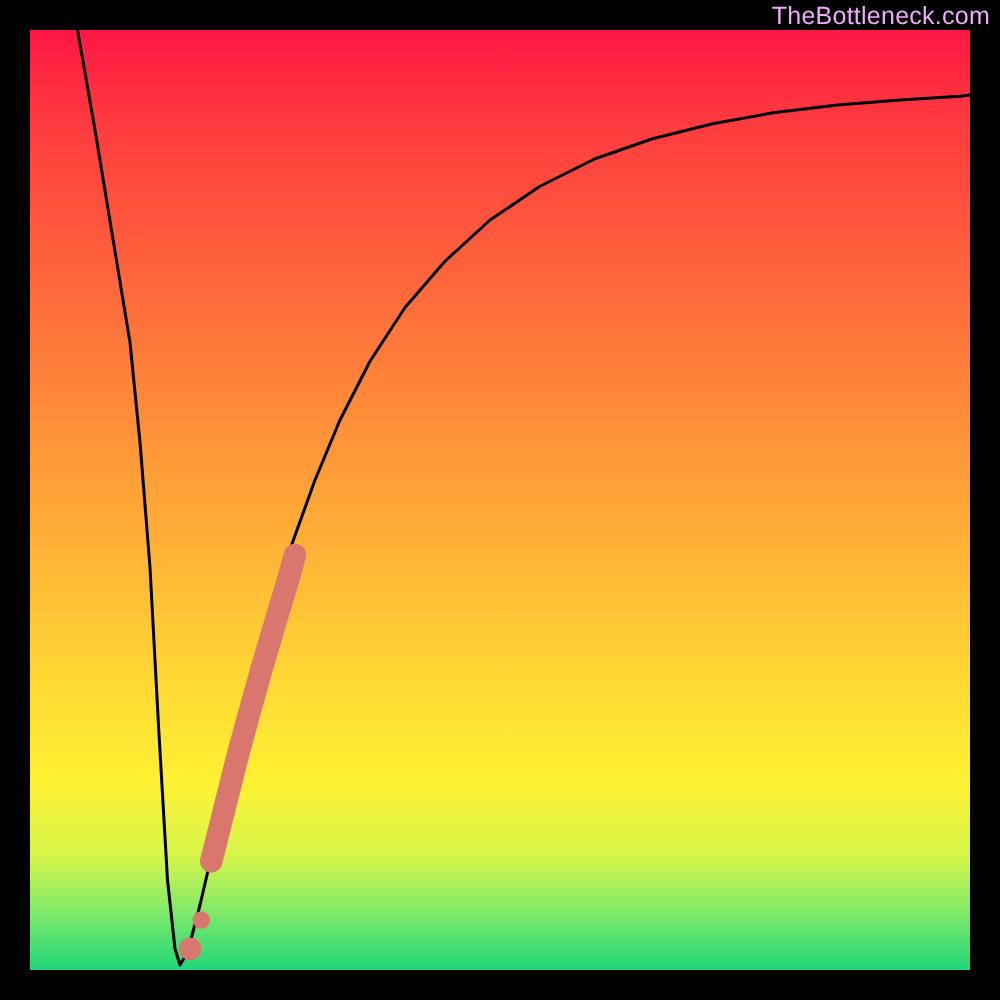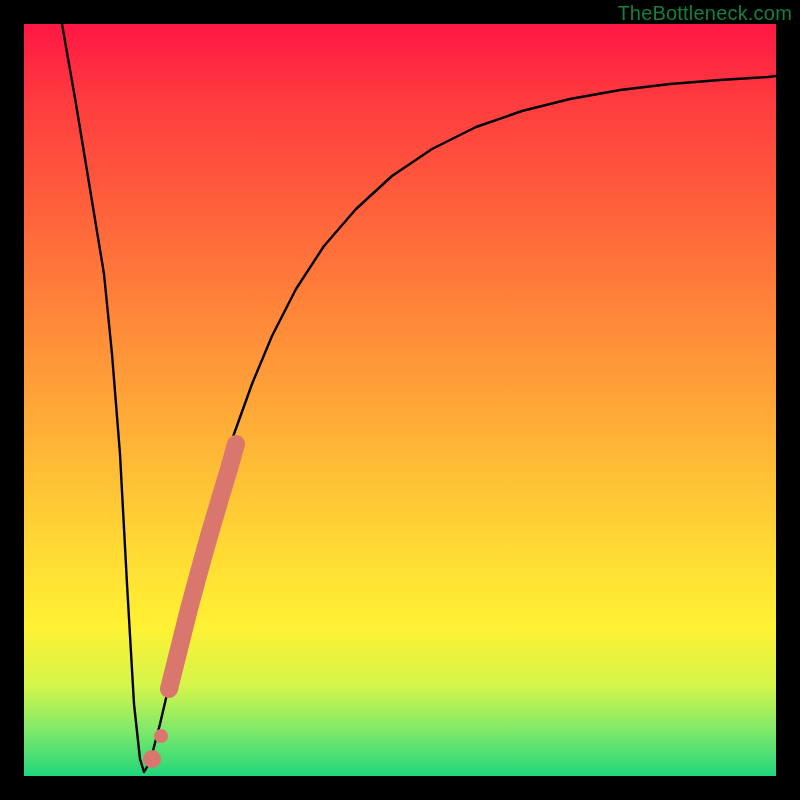--- a/index.html
+++ b/index.html
@@ -44,21 +44,21 @@
     position: absolute;
     top: 0; left: 0;
     width: 752px;
     height: 752px;
     pointer-events: none;
   }
   .watermark {
     position: absolute;
     top: 2px;
     right: 8px;
-    color: #15803d;
+    color: #f0abfc;
     font-size: 20px;
     letter-spacing: 0.2px;
     font-weight: 500;
     user-select: none;
   }
 </style>
 </head>
 <body>
 
 <div class="frame">

